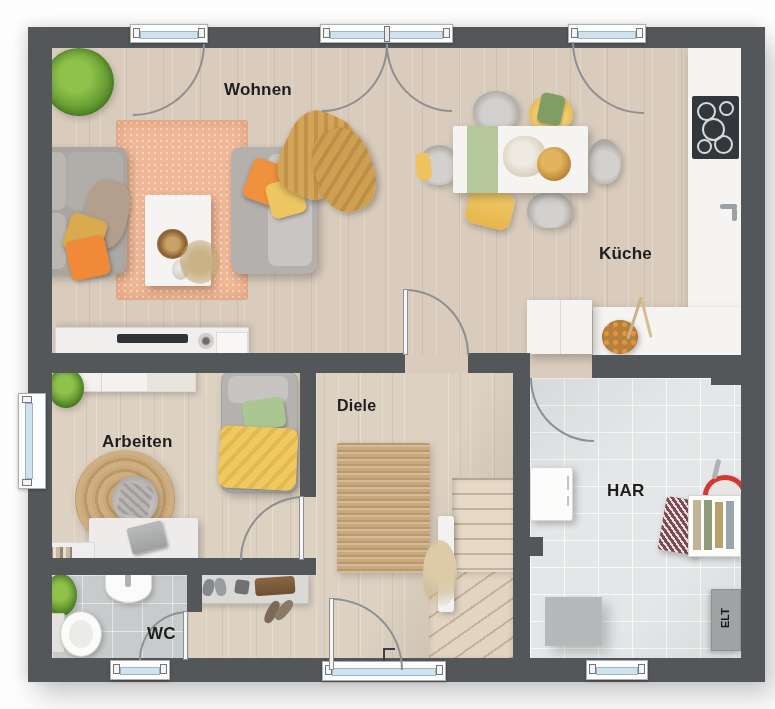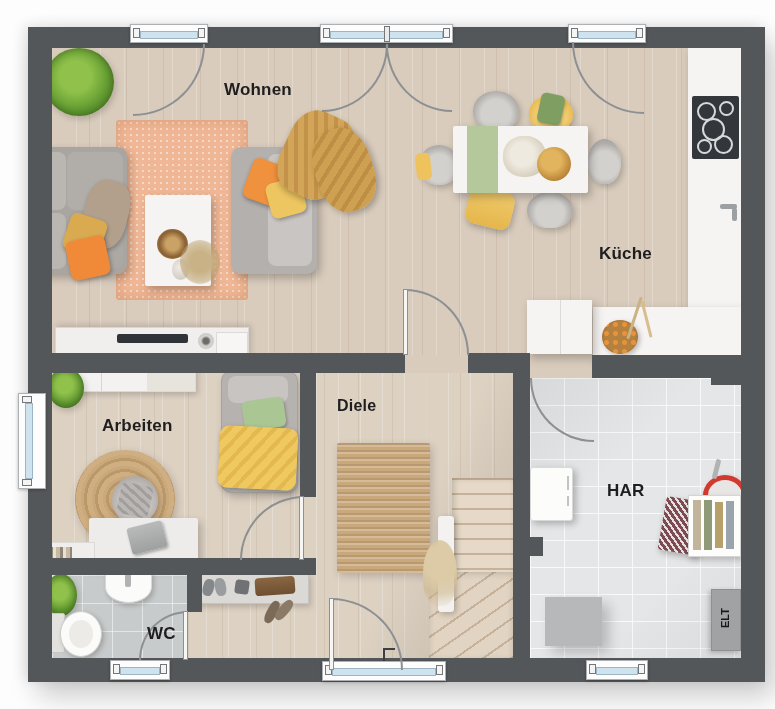--- a/index.html
+++ b/index.html
@@ -254,17 +254,17 @@
   <div class="arc bl" style="left:530px;top:378px;width:62px;height:62px;"></div>
   <div class="arc tl" style="left:240px;top:496px;width:62px;height:62px;"></div>
   <div class="leaf" style="left:299px;top:496px;width:3px;height:62px;"></div>
   <div class="arc tl" style="left:139px;top:611px;width:47px;height:47px;"></div>
   <div class="leaf" style="left:183px;top:611px;width:3px;height:47px;"></div>
   <div class="arc tr" style="left:331px;top:598px;width:70px;height:70px;"></div>
   <div class="leaf" style="left:329px;top:598px;width:3px;height:70px;"></div>
 
   <div class="room-label" style="left:224px;top:80px;">Wohnen</div>
   <div class="room-label" style="left:599px;top:244px;">Küche</div>
-  <div class="room-label" style="left:102px;top:416px;">Arbeiten</div>
+  <div class="room-label" style="left:102px;top:432px;">Arbeiten</div>
   <div class="room-label" style="left:337px;top:397px;font-size:16px;">Diele</div>
   <div class="room-label" style="left:607px;top:481px;">HAR</div>
   <div class="room-label" style="left:147px;top:624px;">WC</div>
 </div>
 
 </body></html>

